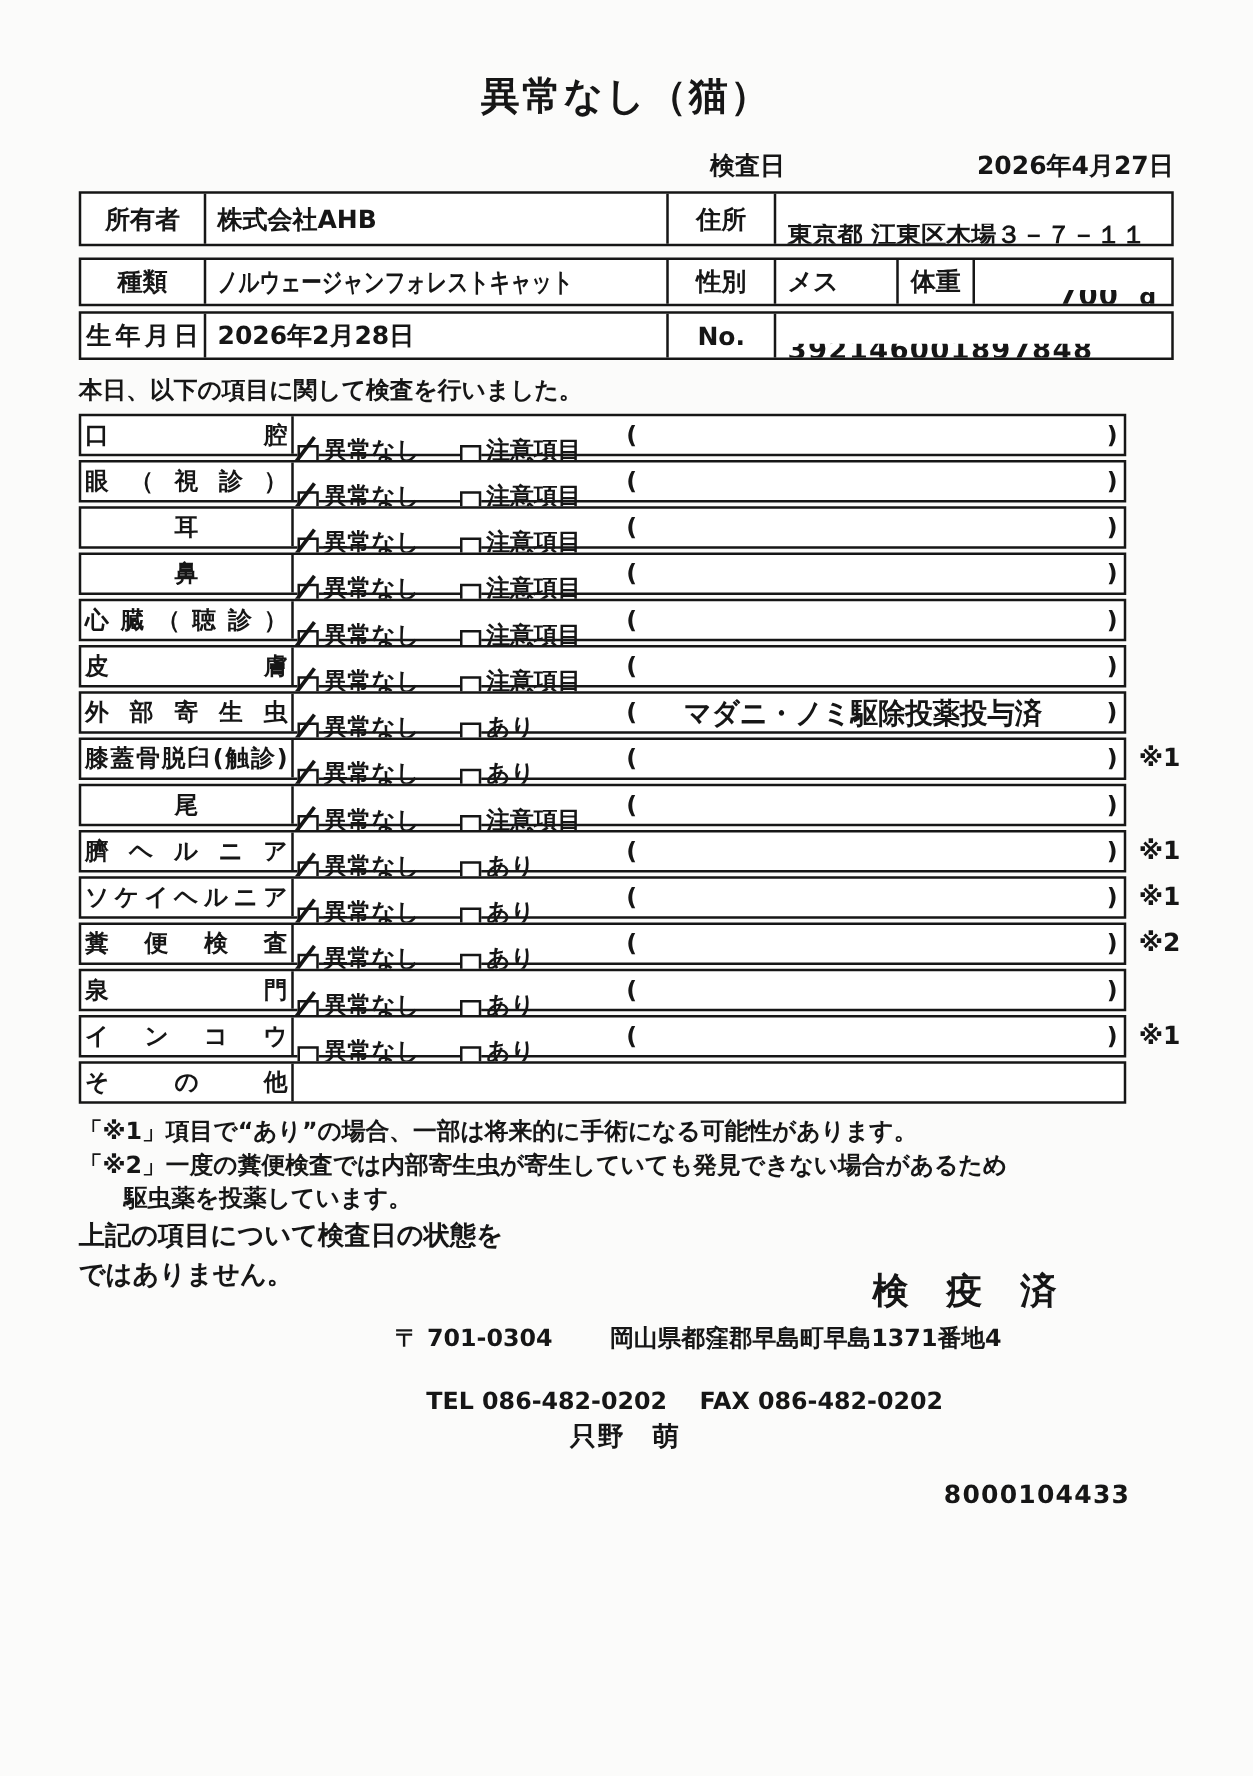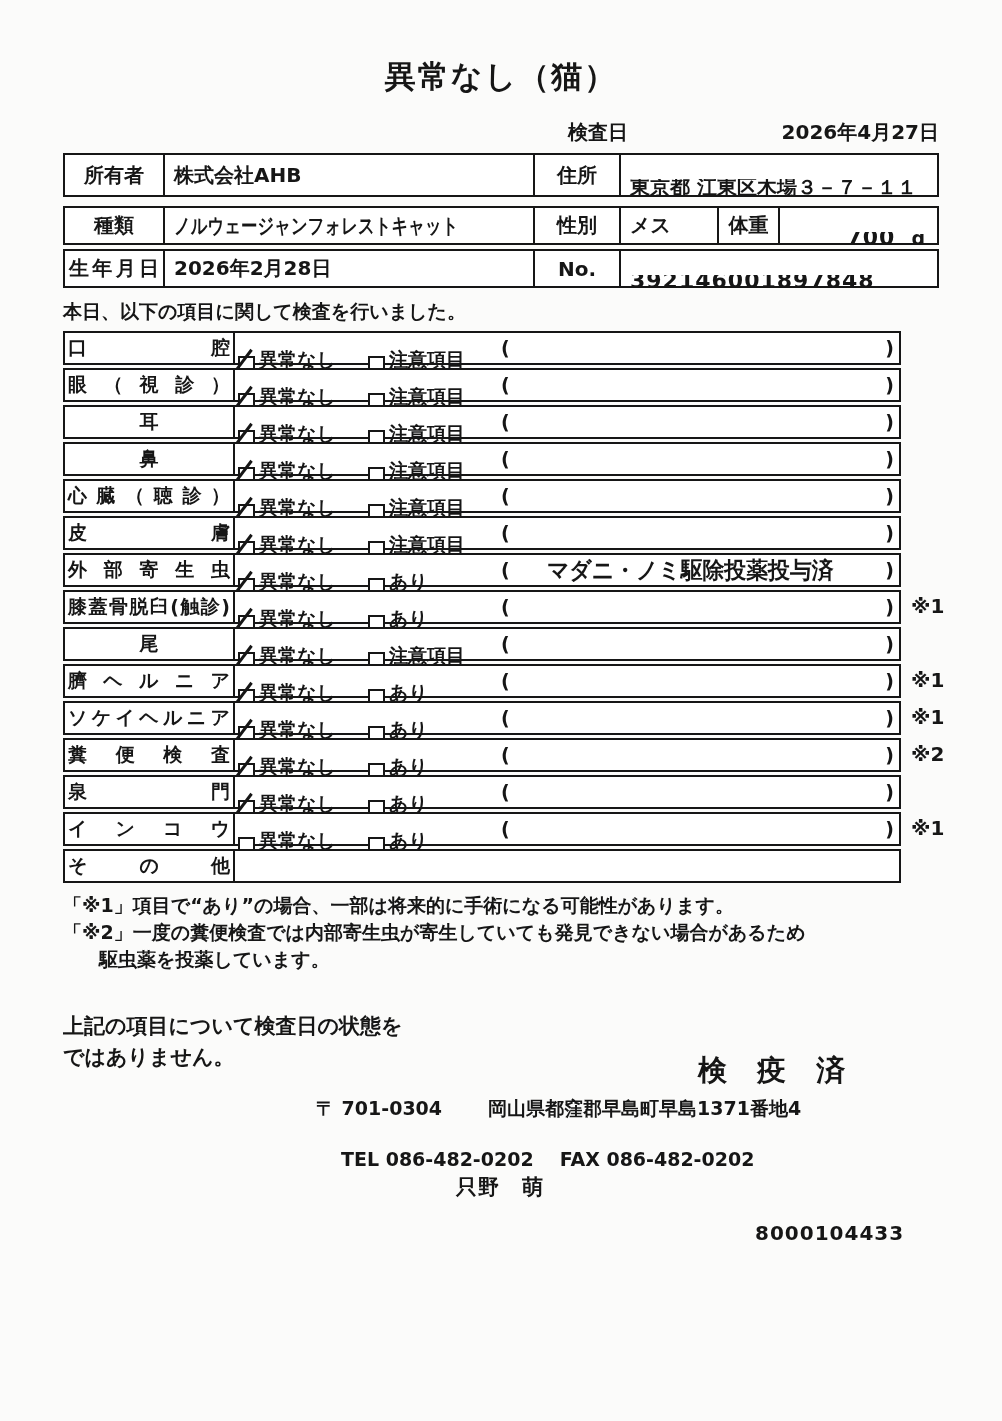--- a/index.html
+++ b/index.html
@@ -58,21 +58,21 @@
   
   .cb{width:13px;height:13px;border:2px solid #161616;margin-right:4px;position:relative;flex:none;background:#fff;}
   .cb.checked::after{content:"";position:absolute;width:24px;height:2.6px;background:#161616;
                      left:-2px;bottom:1px;transform:rotate(-53deg);transform-origin:left bottom;}
 
   
   .footnotes{margin-top:9px;font-size:19px;line-height:1.42;}
   .footnotes .indent{padding-left:36px;}
 
   
-  .bottom{position:relative;margin-top:38px;}
+  .bottom{position:relative;}
   .disclaimer{font-size:21px;line-height:1.5;width:430px;}
   .stamp{position:absolute;left:635px;top:40px;font-size:29px;letter-spacing:10px;white-space:nowrap;}
   .addr-line{margin-top:22px;padding-left:253px;font-size:19px;display:flex;}
   .addr-line .postal{margin-right:46px;}
   .tel-line{margin-top:26px;padding-left:278px;font-size:19px;display:flex;}
   .tel-line .fax{margin-left:26px;}
   .clinic-name{margin-top:26px;padding-left:253px;font-size:27px;letter-spacing:2px;}
   .vet-name{margin-top:3px;padding-left:393px;font-size:21px;letter-spacing:1px;}
   .serial{margin-top:20px;padding-left:692px;font-size:20px;letter-spacing:1px;}
 </style>

